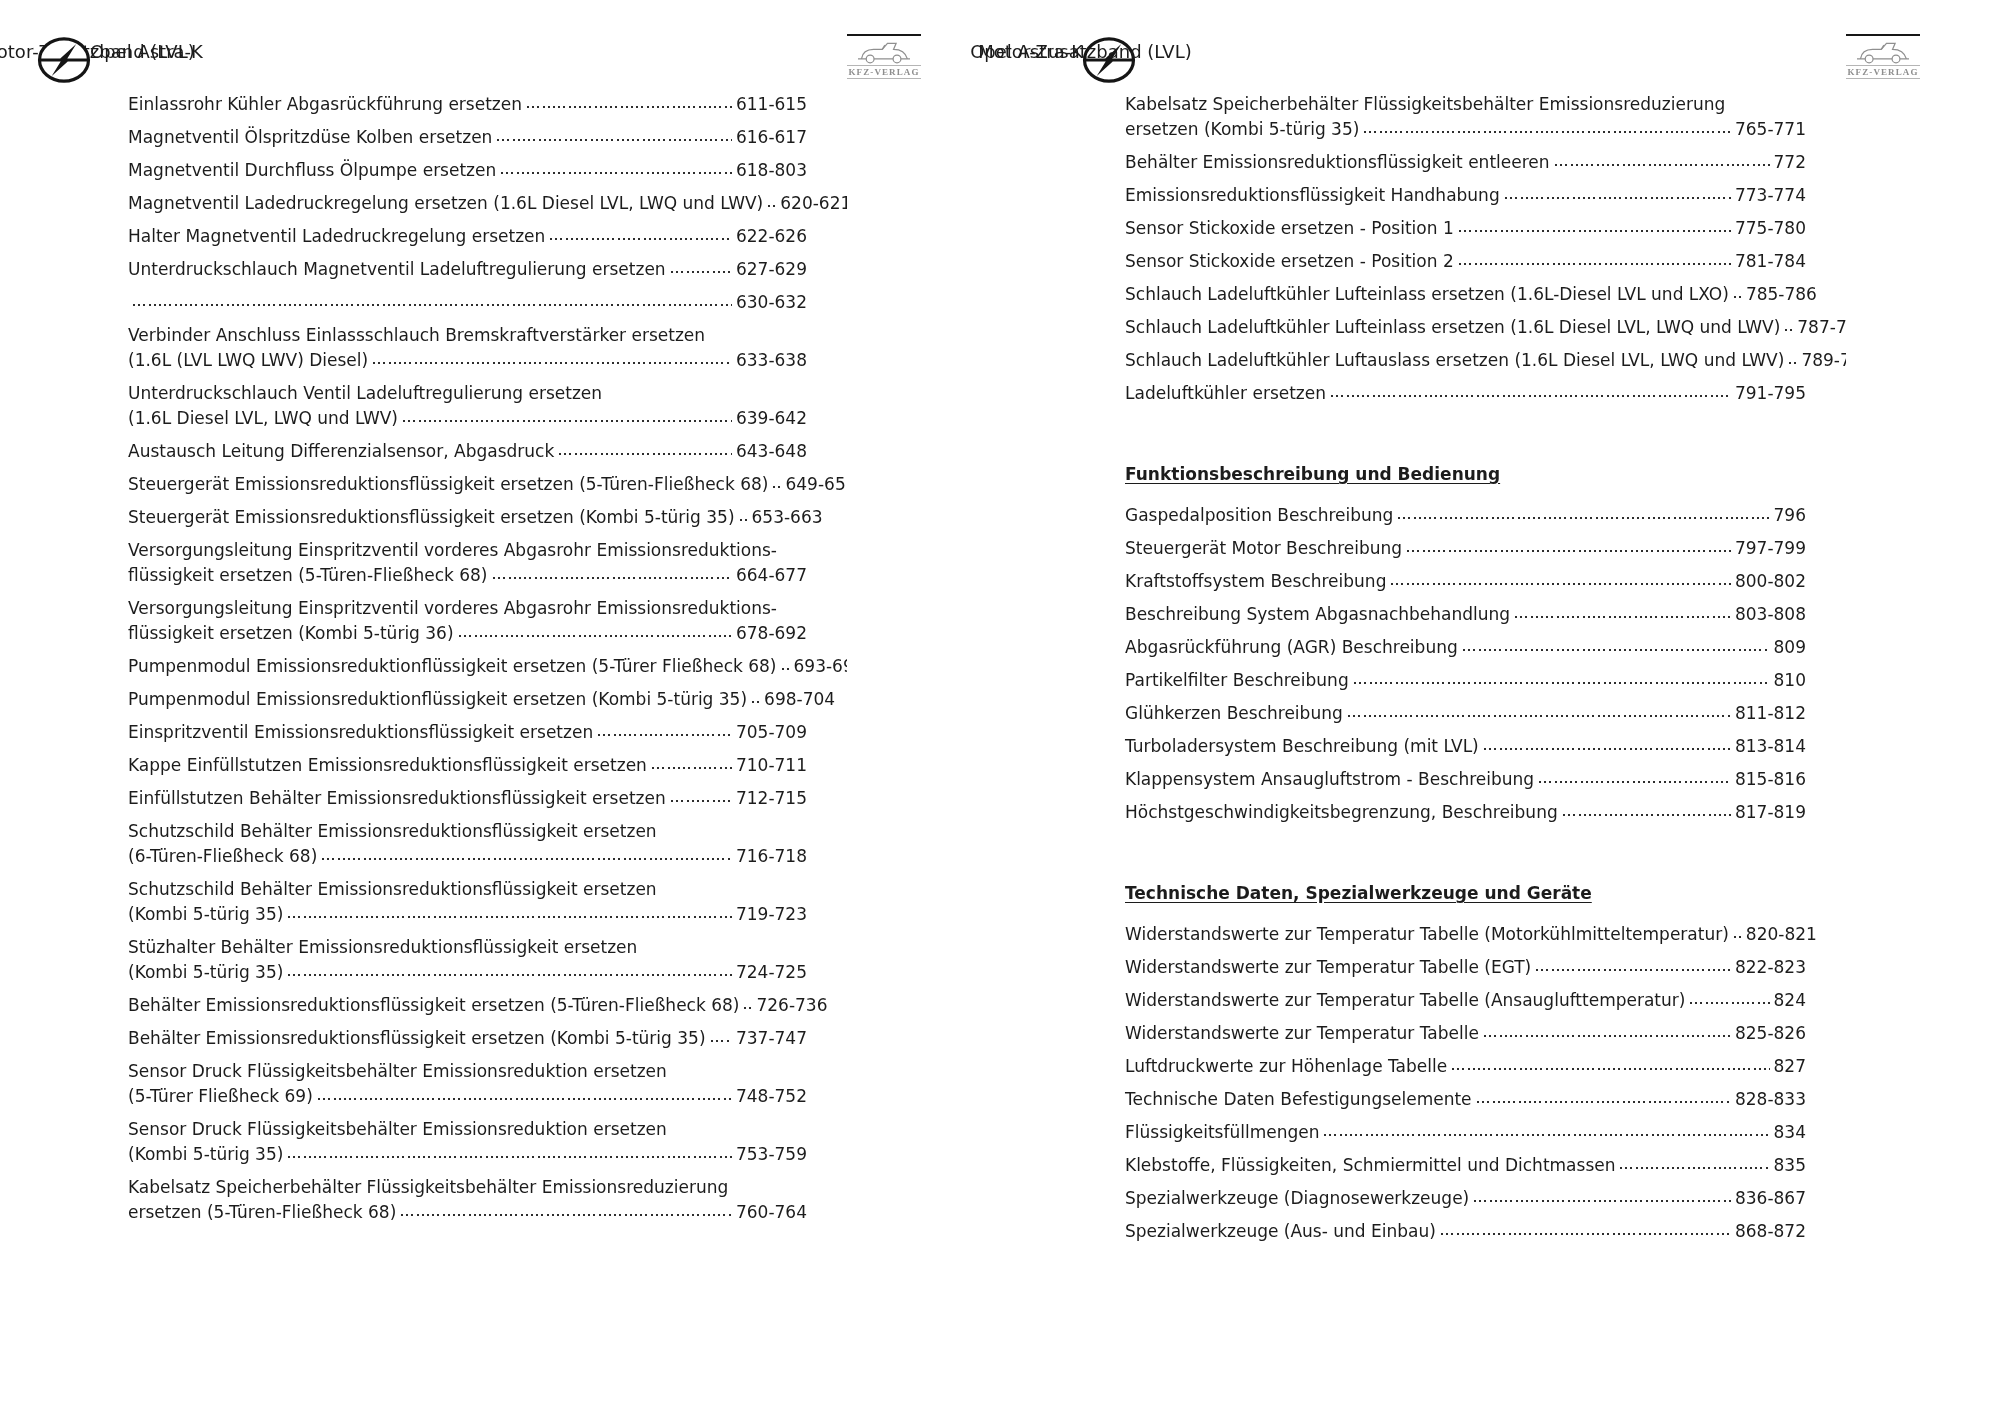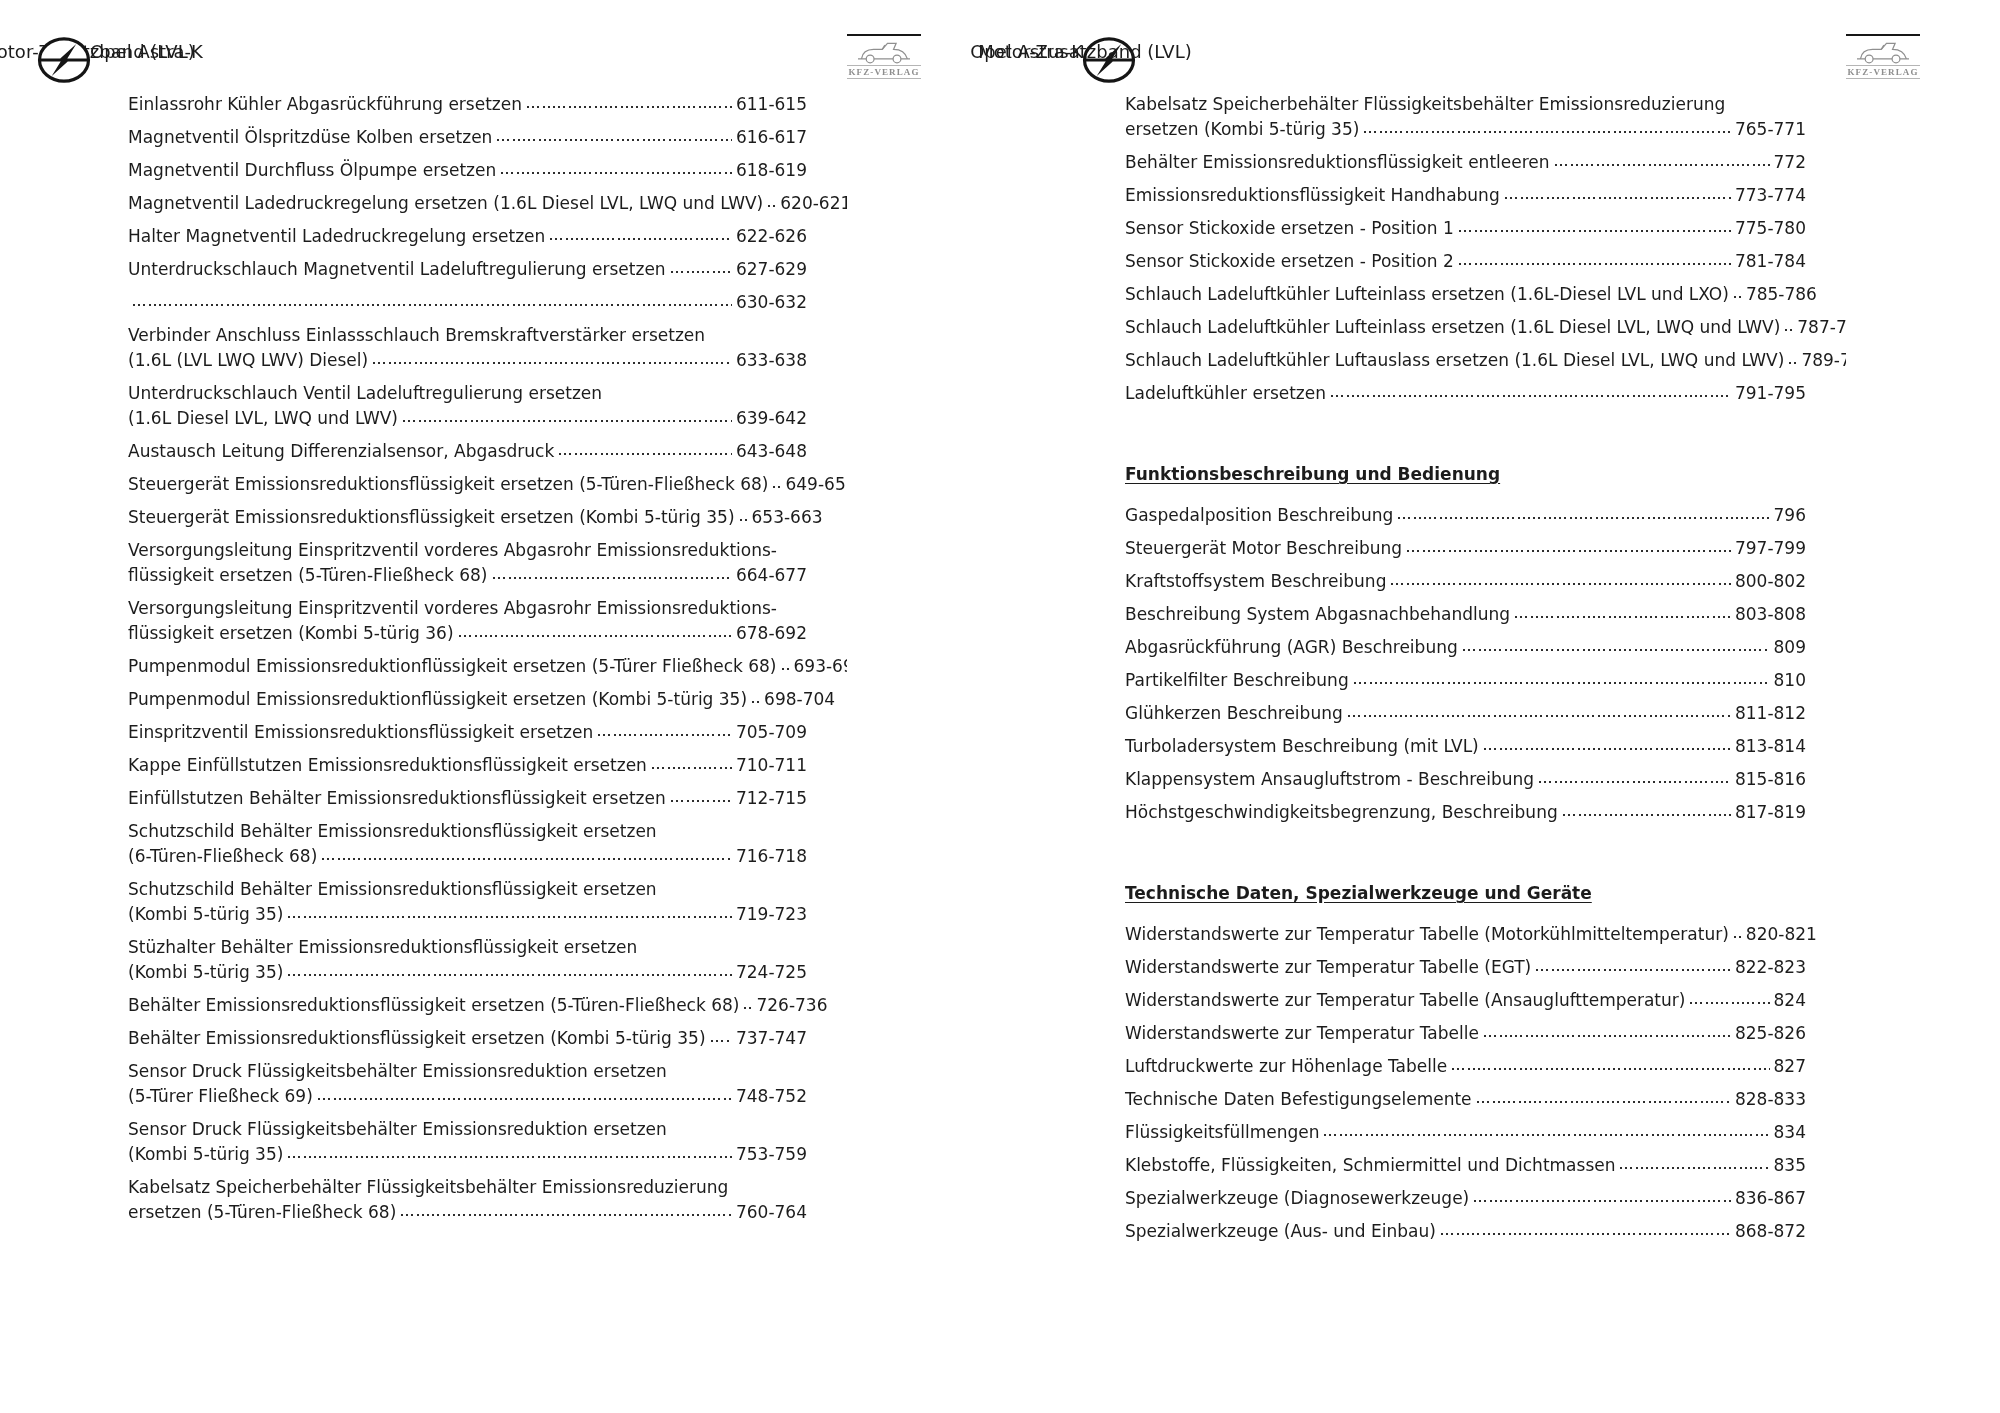--- a/index.html
+++ b/index.html
@@ -115,21 +115,21 @@
           <div class="entry-row">
             <span class="entry-text">Magnetventil Ölspritzdüse Kolben ersetzen</span>
             <span class="leader"></span>
             <span class="entry-pages">616-617</span>
           </div>
         </div>
         <div class="toc-entry">
           <div class="entry-row">
             <span class="entry-text">Magnetventil Durchfluss Ölpumpe ersetzen</span>
             <span class="leader"></span>
-            <span class="entry-pages">618-619</span>
+            <span class="entry-pages">618-803</span>
           </div>
         </div>
         <div class="toc-entry">
           <div class="entry-row">
             <span class="entry-text">Magnetventil Ladedruckregelung ersetzen (1.6L Diesel LVL, LWQ und LWV)</span>
             <span class="leader"></span>
             <span class="entry-pages">620-621</span>
           </div>
         </div>
         <div class="toc-entry">

